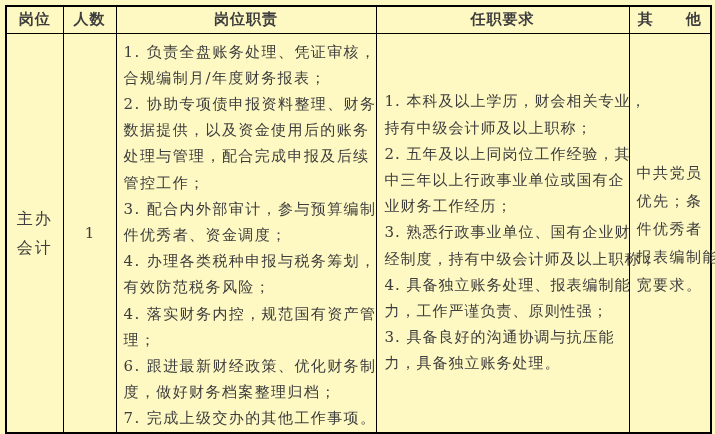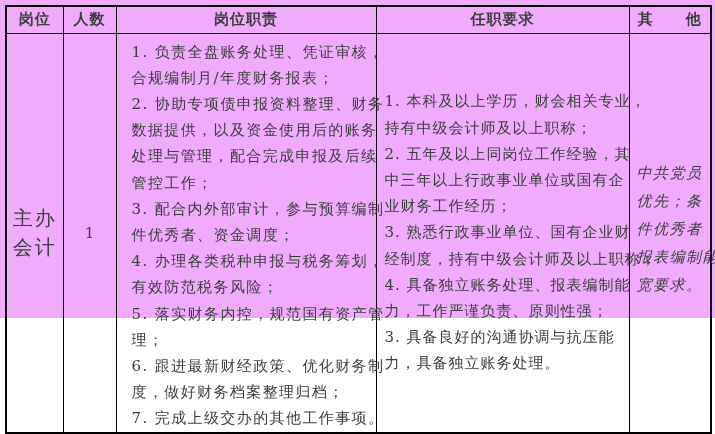--- a/index.html
+++ b/index.html
@@ -2,23 +2,23 @@
 <html><head>
 <meta charset="utf-8">
 <style>
   * { box-sizing: border-box; margin: 0; padding: 0; }
   html, body {
     width: 715px; height: 434px;
     background: #ffffff;
     font-family: "DejaVu Serif", "Liberation Serif", serif;
   }
   .page {
-    width: 715px; height: 318px;
+    width: 715px; height: 434px;
     padding: 5px 5px 6px 5px;
-    background: #f0abfc;
+    background: #fef9c3;
   }
   table.job-table {
     border-collapse: collapse;
     table-layout: fixed;
     width: 705px; height: 423px;
     border: 2px solid #000;
   }
   table.job-table th, table.job-table td {
     border: 1px solid #000;
     vertical-align: middle;
@@ -34,51 +34,50 @@
     height: 27px;
     font-size: 15px;
     font-weight: bold;
     color: #1c1c1c;
     text-align: center;
     letter-spacing: 1px;
     white-space: pre;
   }
   td.cell-position {
     text-align: center;
-    font-size: 20px;
+    font-size: 16px;
     letter-spacing: 2px;
     line-height: 29px;
   }
   td.cell-headcount {
     text-align: center;
     font-size: 15px;
   }
   td.cell-duties {
     vertical-align: top;
-    padding: 5px 6px 0 15px;
+    padding: 5px 6px 0 7px;
   }
   td.cell-duties .line {
     font-size: 15px;
     letter-spacing: 1.4px;
     line-height: 26.2px;
     white-space: nowrap;
   }
   td.cell-requirements {
     padding: 0 5px 0 8px;
     margin-left: 8px;
   }
   td.cell-requirements .line {
     font-size: 15px;
     letter-spacing: 1px;
     line-height: 26.2px;
     white-space: nowrap;
   }
   td.cell-other {
     padding: 0 6px 7px 7px;
-    font-style: italic;
   }
   td.cell-other .line {
     font-size: 15px;
     letter-spacing: 1.5px;
     line-height: 28px;
     white-space: nowrap;
   }
 </style>
 </head>
 <body>
@@ -112,21 +111,21 @@
           <div class="line">1. 负责全盘账务处理、凭证审核，</div>
           <div class="line">合规编制月/年度财务报表；</div>
           <div class="line">2. 协助专项债申报资料整理、财务</div>
           <div class="line">数据提供，以及资金使用后的账务</div>
           <div class="line">处理与管理，配合完成申报及后续</div>
           <div class="line">管控工作；</div>
           <div class="line">3. 配合内外部审计，参与预算编制</div>
           <div class="line">件优秀者、资金调度；</div>
           <div class="line">4. 办理各类税种申报与税务筹划，</div>
           <div class="line">有效防范税务风险；</div>
-          <div class="line">5. 落实财务内控，规范国有资产管</div>
+          <div class="line">4. 落实财务内控，规范国有资产管</div>
           <div class="line">理；</div>
           <div class="line">6. 跟进最新财经政策、优化财务制</div>
           <div class="line">度，做好财务档案整理归档；</div>
           <div class="line">7. 完成上级交办的其他工作事项。</div>
         </td>
         <td class="cell-requirements">
           <div class="line">1. 本科及以上学历，财会相关专业，</div>
           <div class="line">持有中级会计师及以上职称；</div>
           <div class="line">2. 五年及以上同岗位工作经验，其</div>
           <div class="line">中三年以上行政事业单位或国有企</div>

